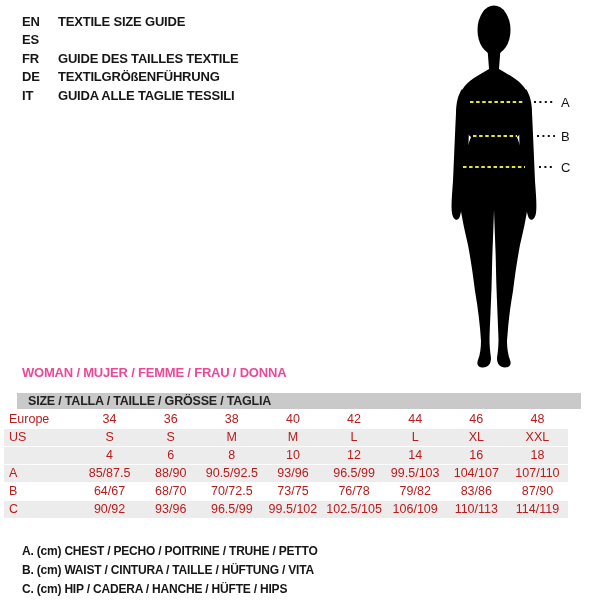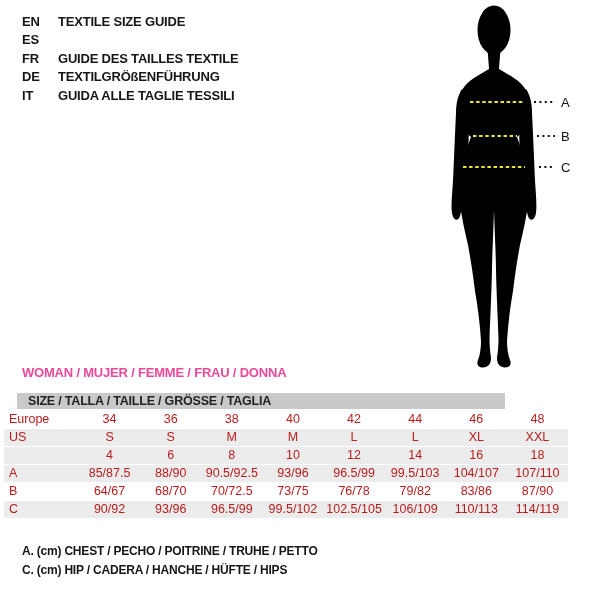--- a/index.html
+++ b/index.html
@@ -15,21 +15,21 @@
   .lang-label{white-space:nowrap;}
 
   
   .figure{position:absolute;left:435px;top:3px;width:165px;height:367px;}
 
   
   .section-title{position:absolute;left:22px;top:365px;font-size:13px;font-weight:700;
                  letter-spacing:-0.2px;color:#ec4899;white-space:nowrap;}
 
   
-  .table-header-bar{position:absolute;left:17px;top:393px;width:488px;height:17px;
+  .table-header-bar{position:absolute;left:17px;top:393px;width:564px;height:17px;
                     background:#c9c9c9;border-bottom:1px solid #fff;
                     font-size:12.5px;font-weight:700;letter-spacing:-0.2px;color:#222;
                     line-height:17px;padding-left:11px;box-sizing:border-box;}
   .size-table{position:absolute;left:4px;top:411px;width:564px;border-collapse:collapse;
               table-layout:fixed;font-size:12.5px;color:#b91c1c;}
   .size-table td{height:17px;line-height:17px;text-align:center;padding:0;
                  border-bottom:1px solid #fff;white-space:nowrap;}
   .size-table td.rowlabel{text-align:left;padding-left:5px;}
   .size-table tr.shaded{background:#ececec;}
 
@@ -223,16 +223,17 @@
           <td>102.5/105</td>
           <td>106/109</td>
           <td>110/113</td>
           <td>114/119</td>
         </tr>
       </tbody>
   </table>
 
   <div class="legend-block">
     <div class="legend-row">A. (cm) CHEST / PECHO / POITRINE / TRUHE / PETTO</div>
+    <div class="legend-row">B. (cm) WAIST / CINTURA / TAILLE / HÜFTUNG / VITA</div>
     <div class="legend-row">C. (cm) HIP / CADERA / HANCHE / HÜFTE / HIPS</div>
   </div>
 
 </div>
 
 </body></html>

